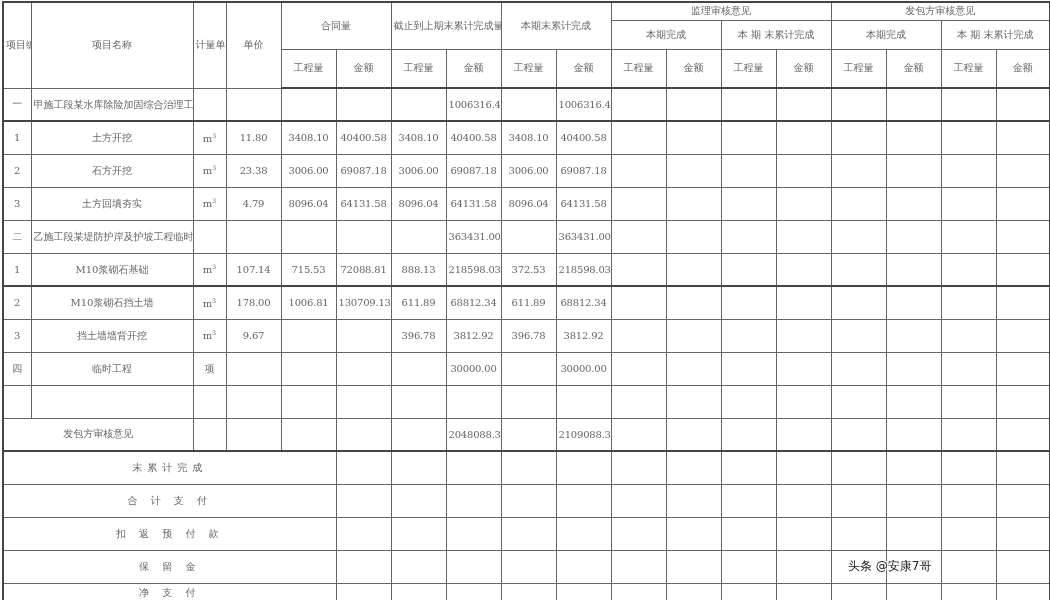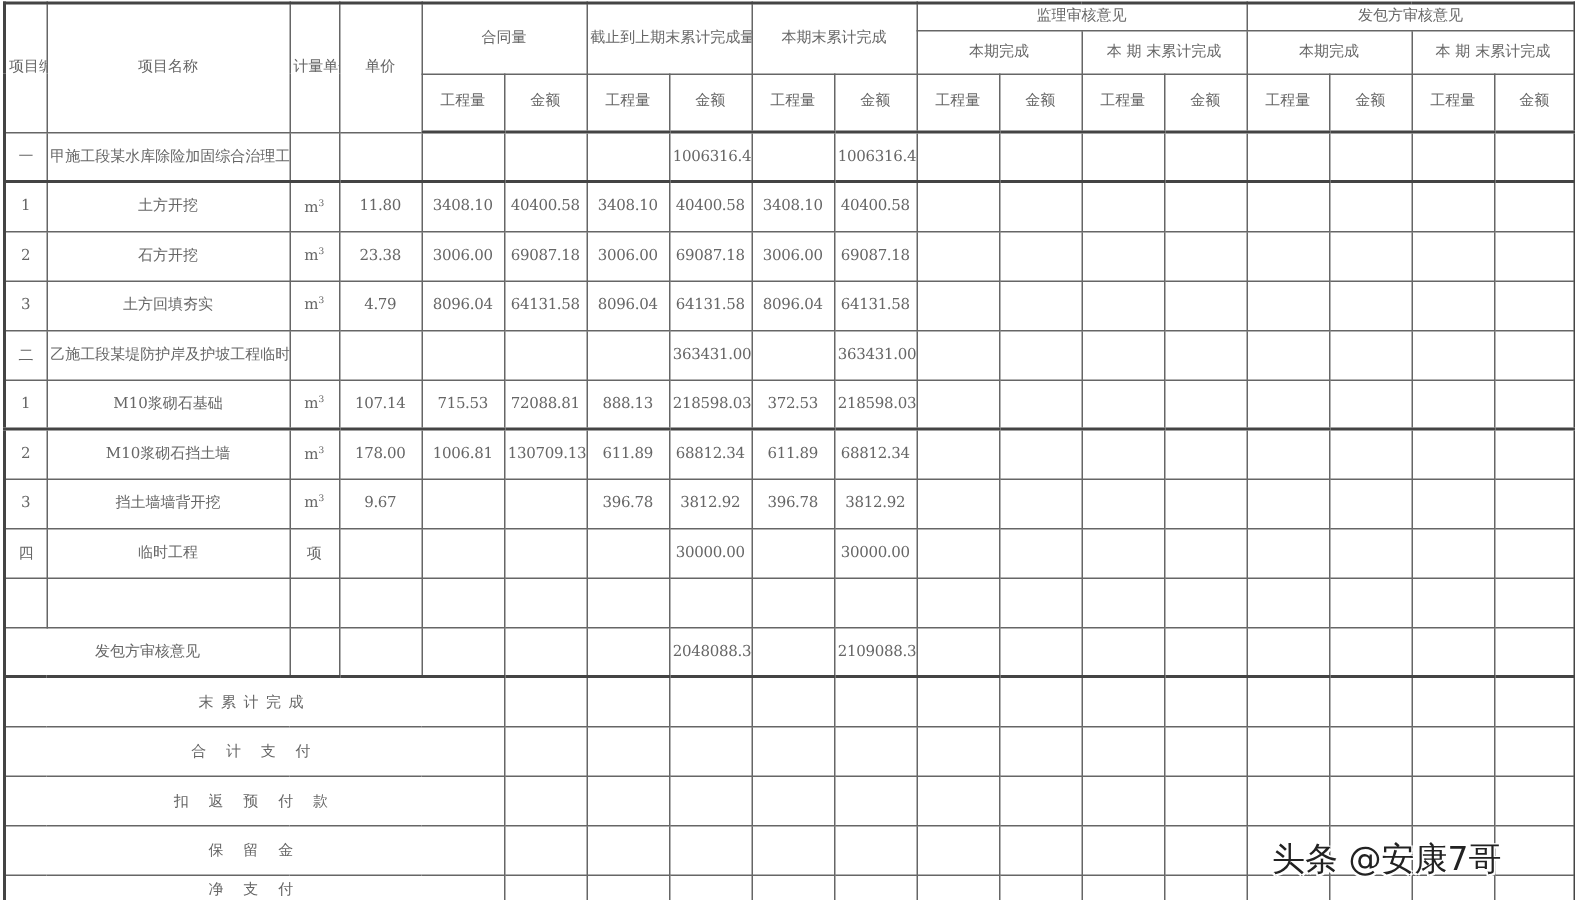--- a/index.html
+++ b/index.html
@@ -10,21 +10,21 @@
   table.sheet td { border: 1px solid #666; text-align: center; vertical-align: middle;
                    font-size: 10px; padding: 0 2px; overflow: hidden; white-space: nowrap; color: #666; }
   td.hdr { font-size: 10.5px; line-height: 14px; white-space: normal; }
   td.name { text-align: left; padding-left: 6px; white-space: normal; line-height: 15px; font-size: 10.5px; }
   td.sec { color: #aaa; }
   td.num { font-size: 9px; letter-spacing: -0.2px; }
   td.unit sup { font-size: 6px; }
   td.summary { letter-spacing: 5px; font-size: 10.5px; }
   tr.thick-bottom td { border-bottom: 2px solid #444; }
   .watermark { position: absolute; left: 848px; top: 558px; font-family: "DejaVu Sans", sans-serif;
-               font-size: 22px; color: #222; text-shadow: 1px 1px 0 #fff, -1px -1px 0 #fff, 1px -1px 0 #fff, -1px 1px 0 #fff; }
+               font-size: 12px; color: #222; text-shadow: 1px 1px 0 #fff, -1px -1px 0 #fff, 1px -1px 0 #fff, -1px 1px 0 #fff; }
 </style>
 </head>
 <body>
 
 <table class="sheet">
   <colgroup>
     <col style="width:28px">
       <col style="width:162px">
       <col style="width:33px">
       <col style="width:55px">

